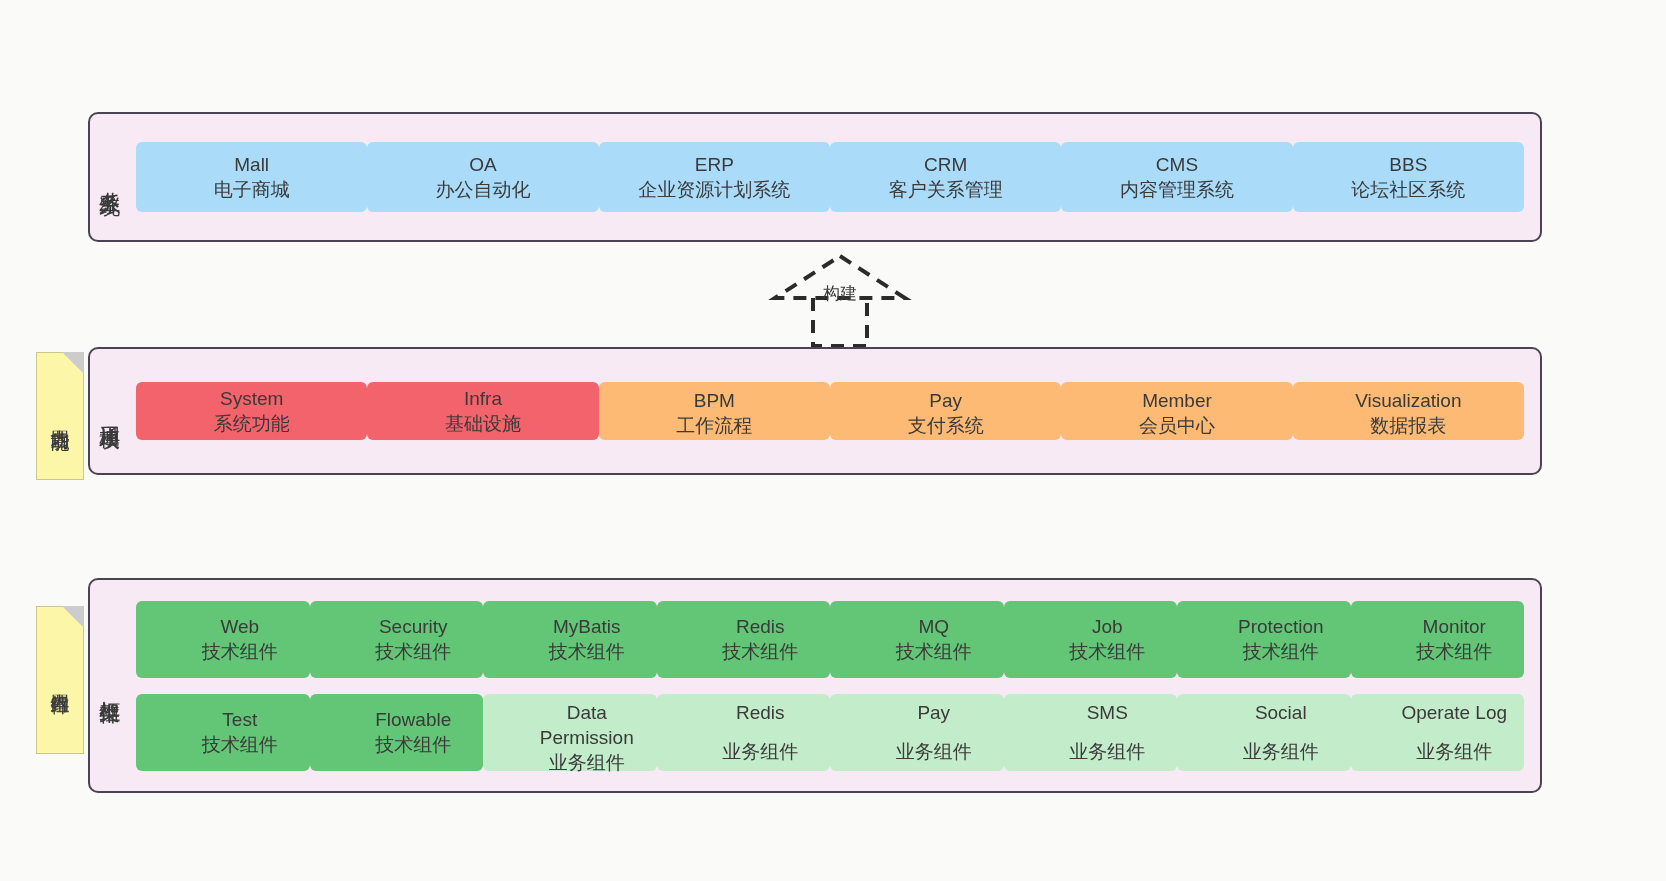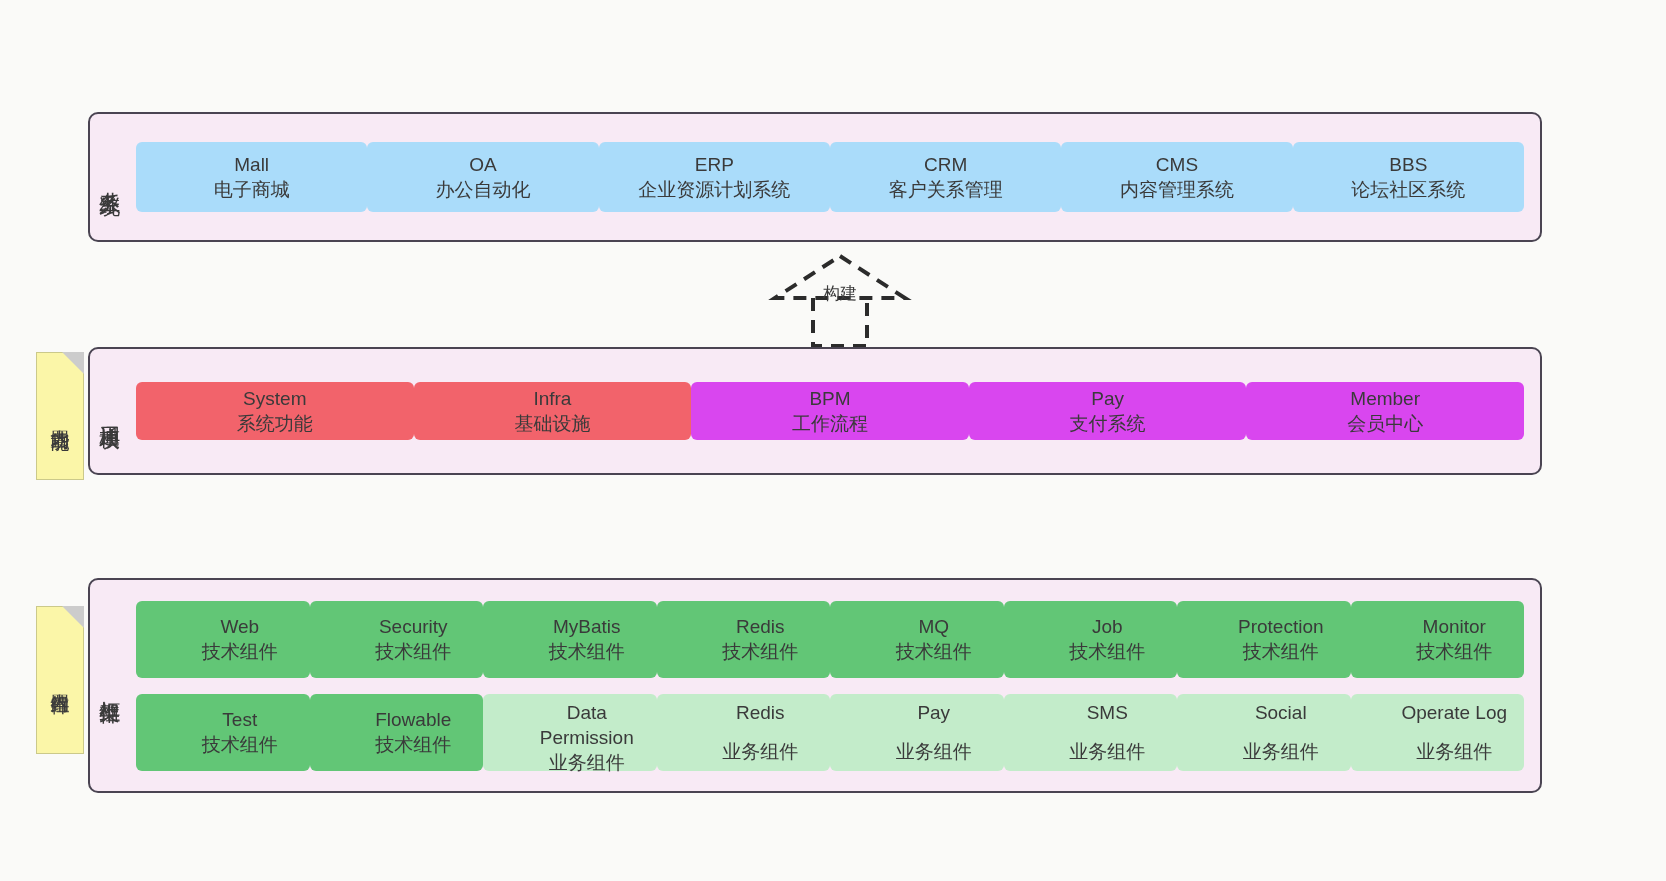--- a/index.html
+++ b/index.html
@@ -72,21 +72,21 @@
     padding: 6px 4px;
     font-size: 19px;
     line-height: 1.32;
     color: #3a3a3a;
   }
   .card .ct { display: block; }
   .card .cs { display: block; }
 
   .c-blue        { background: #aadcfa; }
   .c-red         { background: #f2636b; }
-  .c-pink        { background: #d946ef; }
+  .c-pink        { background: #fdba74; justify-content: space-between; }
   .c-green       { background: #62c676; }
   .c-greenlight  { background: #c3ecca; justify-content: space-between; }
 
   
   .layer-sys   { left: 88px;  top: 112px; width: 1454px; height: 130px; }
   .layer-mod   { left: 88px;  top: 347px; width: 1454px; height: 128px; }
   .layer-frame { left: 88px;  top: 578px; width: 1454px; height: 215px; }
 
   .layer-sys   .card { height: 70px; }
   .layer-mod   .card { height: 58px; }
@@ -208,20 +208,24 @@
           <span class="cs">工作流程</span>
         </div>
         <div class="card c-pink">
           <span class="ct">Pay</span>
           <span class="cs">支付系统</span>
         </div>
         <div class="card c-pink">
           <span class="ct">Member</span>
           <span class="cs">会员中心</span>
         </div>
+        <div class="card c-pink">
+          <span class="ct">Visualization</span>
+          <span class="cs">数据报表</span>
+        </div>
       </div>
     </div>
   </div>
 
 
   <div class="note note-comp">
     <span>内置组件</span>
   </div>
   <div class="layer layer-frame">
     <div class="layer-title">框架组件</div>

